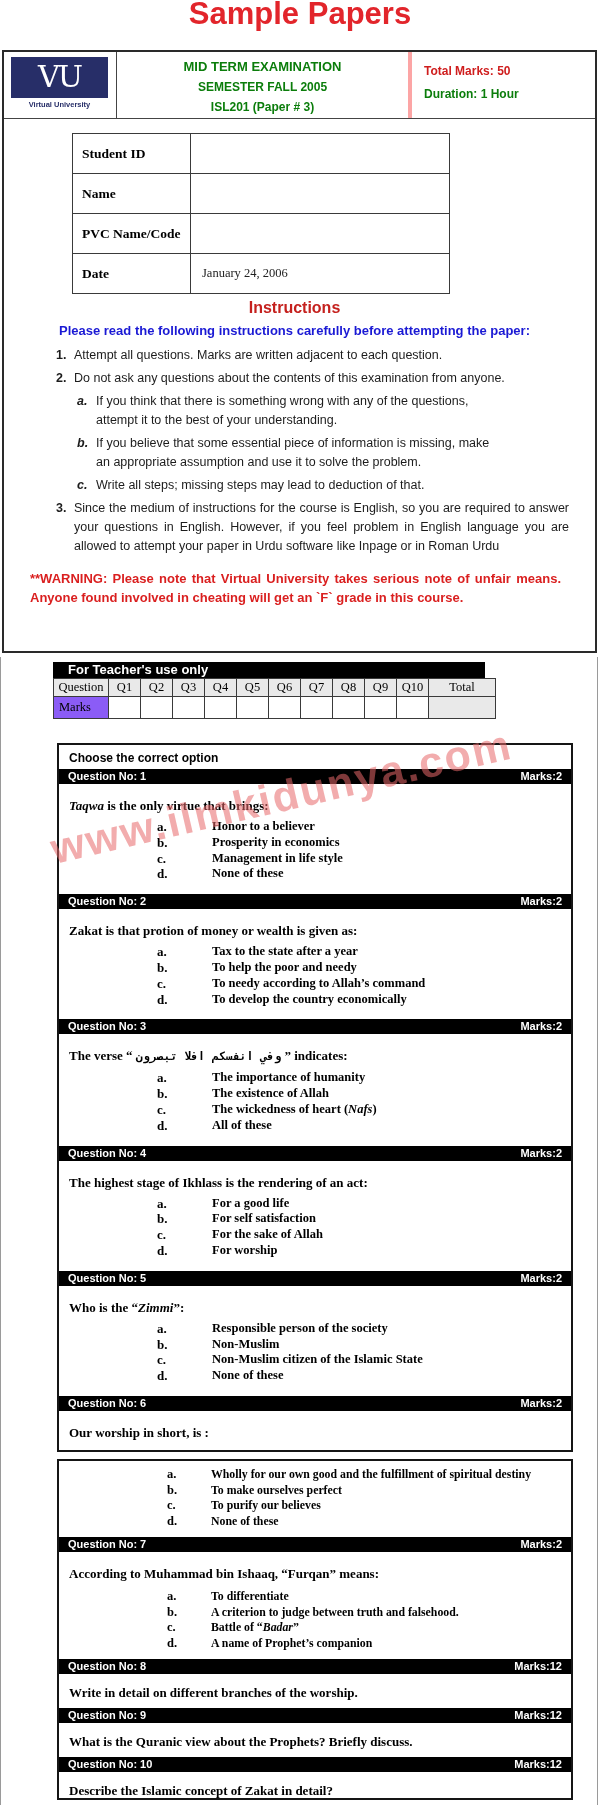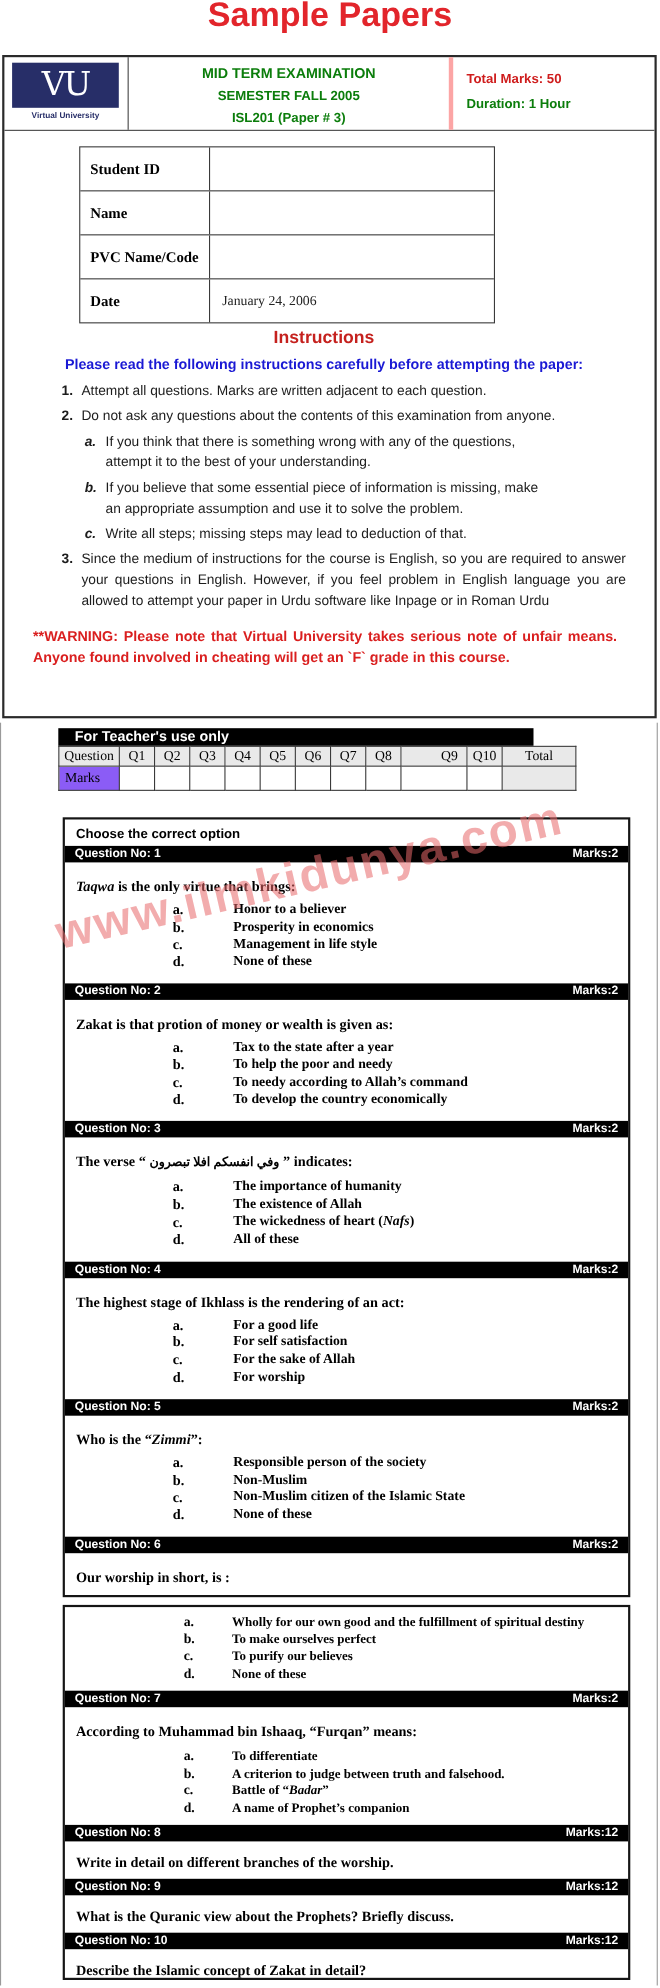--- a/index.html
+++ b/index.html
@@ -70,21 +70,21 @@
     background:#fff;overflow:hidden;}
   #qbox1{top:743px;height:709px;}
   #qbox2{top:1459px;height:341px;}
   .choose{font-family:"Liberation Sans",sans-serif;font-weight:bold;font-size:12px;padding:6px 0 4px 10px;}
   .q-bar{display:flex;justify-content:space-between;background:#000;color:#fff;
     font-family:"Liberation Sans",sans-serif;font-weight:bold;font-size:11px;line-height:15px;
     padding:0 9px;margin-bottom:12px;}
   .q-bar.short{margin-bottom:9px;}
   .q-statement{font-weight:bold;font-size:13px;line-height:19px;padding:0 10px;margin-bottom:4px;}
   .q-statement.short{margin-bottom:6px;}
-  .arabic{font-family:Liberation Serif, serif;font-size:11.5px;}
+  .arabic{font-family:Liberation Mono, monospace;font-size:11.5px;}
   .q-options{margin-bottom:12px;}
   .q-opt{display:flex;line-height:15.8px;}
   .q-opt-letter{margin-left:98px;width:55px;font-weight:bold;font-size:13px;flex:none;}
   .q-opt-text{font-weight:bold;font-size:12.5px;white-space:nowrap;}
   .q-options.b2{margin-top:6px;margin-bottom:8px;}
   .q-options.b2 .q-opt{line-height:15.5px;}
   .q-options.b2 .q-opt-letter{margin-left:108px;width:44px;font-size:12.5px;}
   .q-options.b2 .q-opt-text{font-size:11.8px;}
 
   .watermark{position:absolute;left:46px;top:826px;transform:rotate(-13deg);transform-origin:0 0;
@@ -174,21 +174,21 @@
         <tr class="tt-hrow">
           <td style="width: 54px;">Question</td>
           <td style="width: 31px;">Q1</td>
           <td style="width: 31px;">Q2</td>
           <td style="width: 31px;">Q3</td>
           <td style="width: 31px;">Q4</td>
           <td style="width: 31px;">Q5</td>
           <td style="width: 31px;">Q6</td>
           <td style="width: 31px;">Q7</td>
           <td style="width: 31px;">Q8</td>
-          <td style="width: 31px; padding-left: 28px;">Q9</td>
+          <td style="width: 31px;">Q9</td>
           <td style="width: 31px;">Q10</td>
           <td style="width: 66px;">Total</td>
         </tr>
         <tr class="tt-mrow">
           <td class="lab">Marks</td>
           <td></td>
           <td></td>
           <td></td>
           <td></td>
           <td></td>

